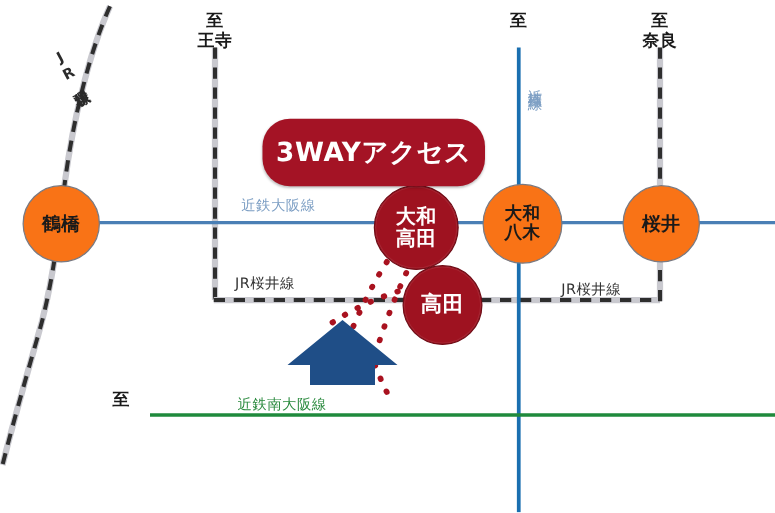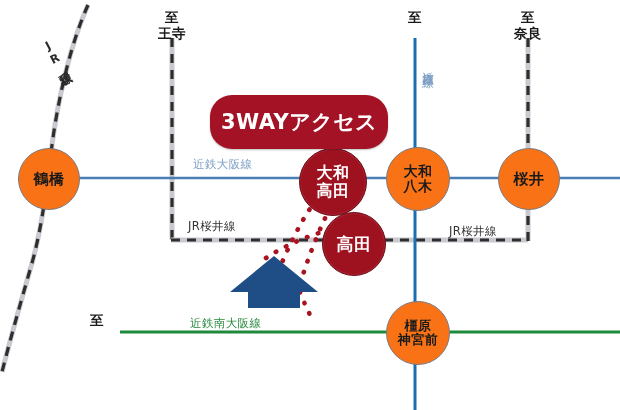--- a/index.html
+++ b/index.html
@@ -204,26 +204,20 @@
       <span>八木</span>
     </div>
   </div>
 
   <div class="stn" style="left:498px; top:148px; width:60px; height:60px; font-size:15px;">
     <div>
       <span>桜井</span>
     </div>
   </div>
 
-  <div class="stn" style="left:386px; top:301px; width:62px; height:62px; font-size:13px;">
-    <div>
-      <span>橿原</span>
-      <span>神宮前</span>
-    </div>
-  </div>
 
   <div class="stn-red" style="left:299px; top:148px; width:66px; height:66px; font-size:16px;">
     <div>
       <span>大和</span>
       <span>高田</span>
     </div>
   </div>
 
   <div class="stn-red" style="left:322px; top:212px; width:62px; height:62px; font-size:17px;">
     <div>

